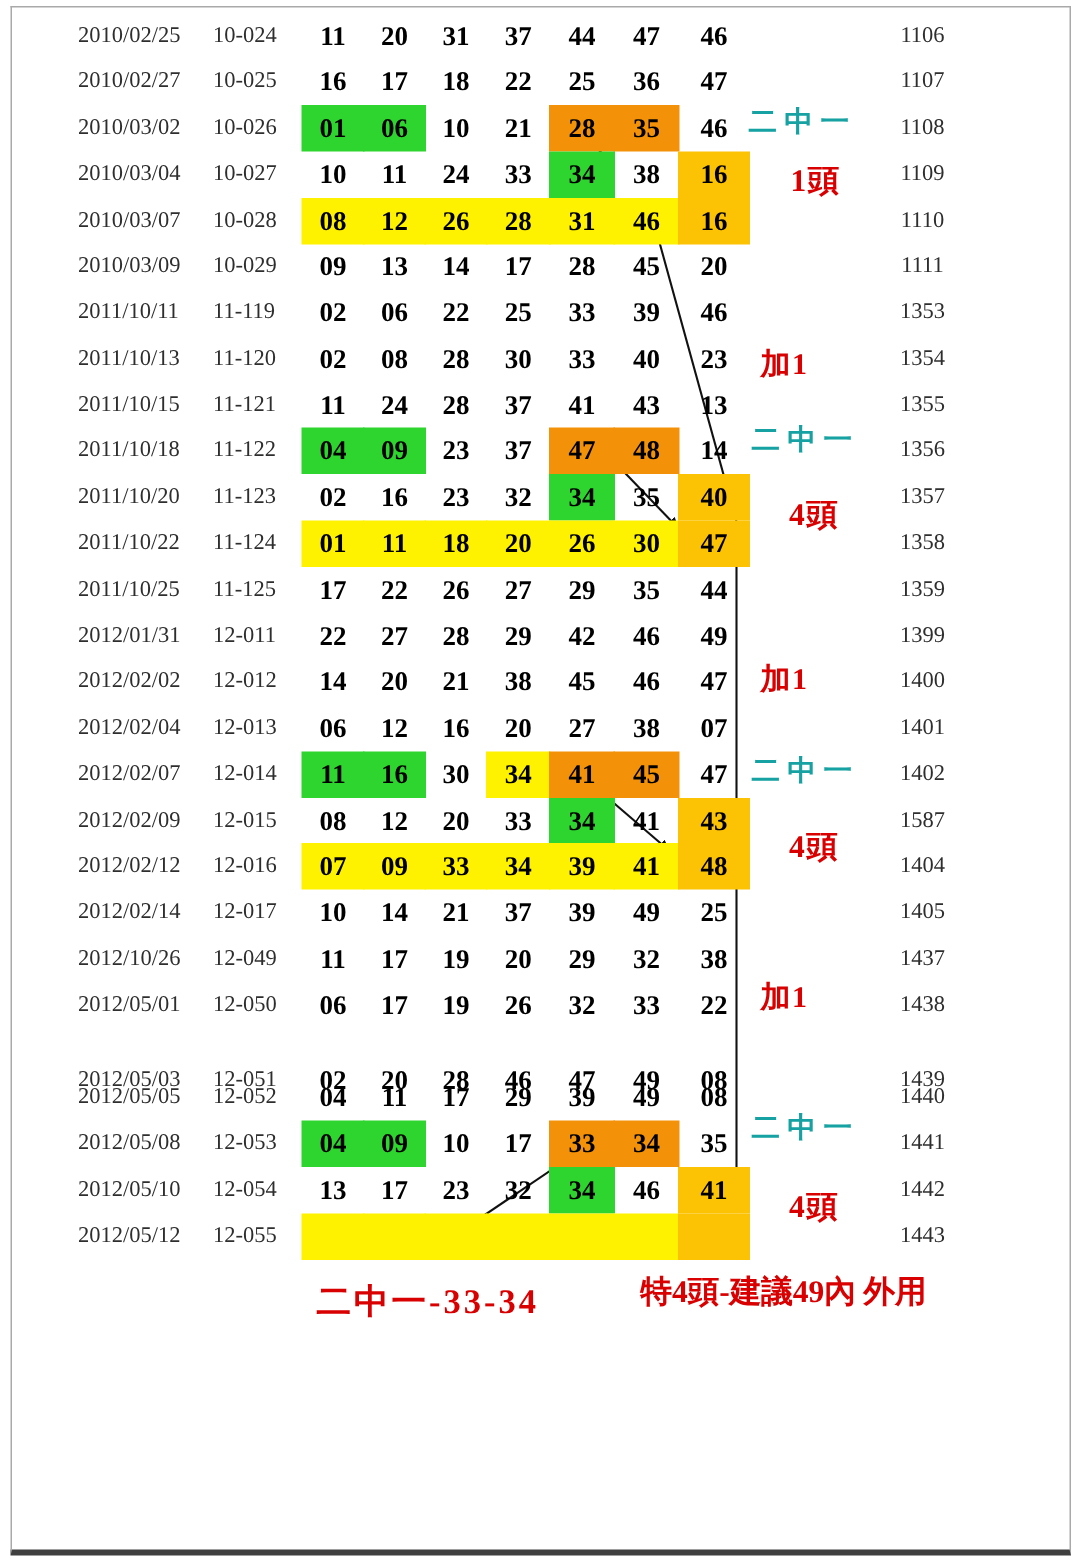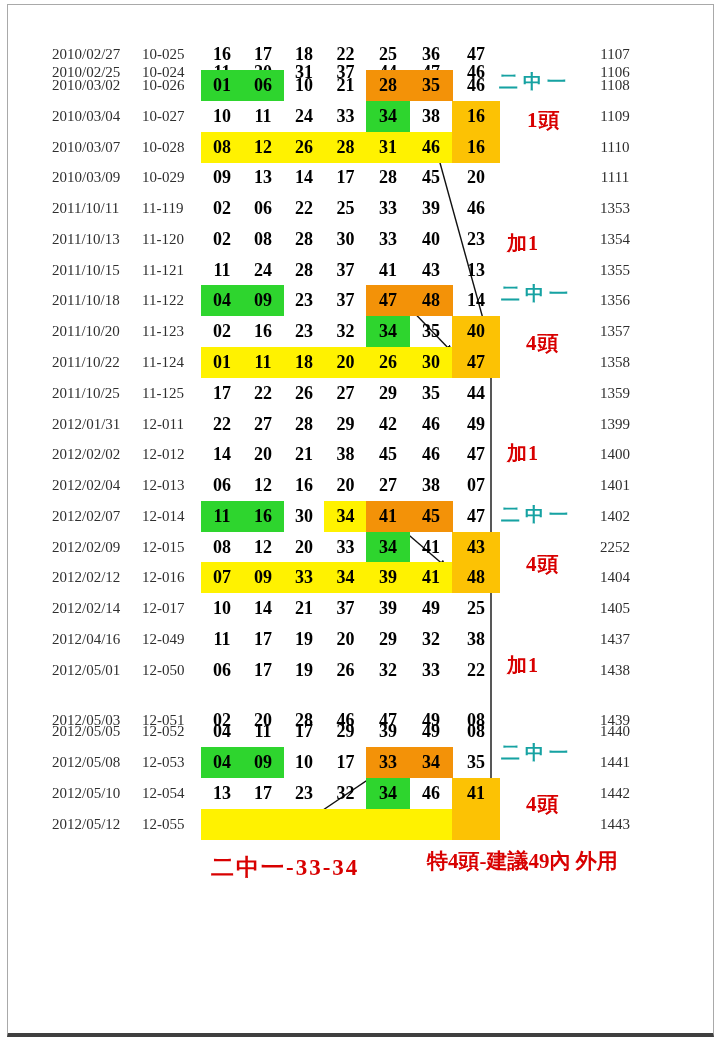--- a/index.html
+++ b/index.html
@@ -53,21 +53,21 @@
       </defs>
       <line x1="408" y1="93" x2="361" y2="141" stroke="#111111" stroke-width="1.4" marker-end="url(#ah)"></line>
       <line x1="437" y1="152" x2="493" y2="355" stroke="#111111" stroke-width="1.4" marker-end="url(#ah)"></line>
       <line x1="401" y1="299" x2="452" y2="352" stroke="#111111" stroke-width="1.4" marker-end="url(#ah)"></line>
       <line x1="491" y1="368" x2="491" y2="570" stroke="#111111" stroke-width="1.4" marker-end="url(#ah)"></line>
       <line x1="491" y1="580" x2="491" y2="803" stroke="#111111" stroke-width="1.4" marker-end="url(#ah)"></line>
       <line x1="396" y1="524" x2="446" y2="567" stroke="#111111" stroke-width="1.4" marker-end="url(#ah)"></line>
       <line x1="409" y1="752" x2="289" y2="833" stroke="#111111" stroke-width="1.4" marker-end="url(#ah)"></line>
     </svg>
   <div id="table">
-      <div class="row" style="top: 8.5px; margin-top: 48px;">
+      <div class="row" style="top: 8.5px;">
         <span class="cell-date">2010/02/25</span>
         <span class="cell-id">10-024</span>
         <div class="num" style="left: 201px; width: 42px;">11</div>
         <div class="num" style="left: 242px; width: 42px;">20</div>
         <div class="num" style="left: 283px; width: 42px;">31</div>
         <div class="num" style="left: 324px; width: 43px;">37</div>
         <div class="num" style="left: 366px; width: 44px;">44</div>
         <div class="num" style="left: 409px; width: 44px;">47</div>
         <div class="num" style="left: 452px; width: 48px;">46</div>
         <span class="cell-seq">1106</span>
@@ -267,21 +267,21 @@
       <div class="row" style="top: 531.59px;">
         <span class="cell-date">2012/02/09</span>
         <span class="cell-id">12-015</span>
         <div class="num" style="left: 201px; width: 42px;">08</div>
         <div class="num" style="left: 242px; width: 42px;">12</div>
         <div class="num" style="left: 283px; width: 42px;">20</div>
         <div class="num" style="left: 324px; width: 43px;">33</div>
         <div class="num" style="left: 366px; width: 44px; background: rgb(46, 213, 46);">34</div>
         <div class="num" style="left: 409px; width: 44px;">41</div>
         <div class="num" style="left: 452px; width: 48px; background: rgb(252, 194, 4);">43</div>
-        <span class="cell-seq">2252</span>
+        <span class="cell-seq">1587</span>
       </div>
       <div class="row" style="top: 562.36px;">
         <span class="cell-date">2012/02/12</span>
         <span class="cell-id">12-016</span>
         <div class="num" style="left: 201px; width: 42px; background: rgb(255, 242, 0);">07</div>
         <div class="num" style="left: 242px; width: 42px; background: rgb(255, 242, 0);">09</div>
         <div class="num" style="left: 283px; width: 42px; background: rgb(255, 242, 0);">33</div>
         <div class="num" style="left: 324px; width: 43px; background: rgb(255, 242, 0);">34</div>
         <div class="num" style="left: 366px; width: 44px; background: rgb(255, 242, 0);">39</div>
         <div class="num" style="left: 409px; width: 44px; background: rgb(255, 242, 0);">41</div>
@@ -294,21 +294,21 @@
         <div class="num" style="left: 201px; width: 42px;">10</div>
         <div class="num" style="left: 242px; width: 42px;">14</div>
         <div class="num" style="left: 283px; width: 42px;">21</div>
         <div class="num" style="left: 324px; width: 43px;">37</div>
         <div class="num" style="left: 366px; width: 44px;">39</div>
         <div class="num" style="left: 409px; width: 44px;">49</div>
         <div class="num" style="left: 452px; width: 48px;">25</div>
         <span class="cell-seq">1405</span>
       </div>
       <div class="row" style="top: 623.9px;">
-        <span class="cell-date">2012/04/16</span>
+        <span class="cell-date">2012/10/26</span>
         <span class="cell-id">12-049</span>
         <div class="num" style="left: 201px; width: 42px;">11</div>
         <div class="num" style="left: 242px; width: 42px;">17</div>
         <div class="num" style="left: 283px; width: 42px;">19</div>
         <div class="num" style="left: 324px; width: 43px;">20</div>
         <div class="num" style="left: 366px; width: 44px;">29</div>
         <div class="num" style="left: 409px; width: 44px;">32</div>
         <div class="num" style="left: 452px; width: 48px;">38</div>
         <span class="cell-seq">1437</span>
       </div>

